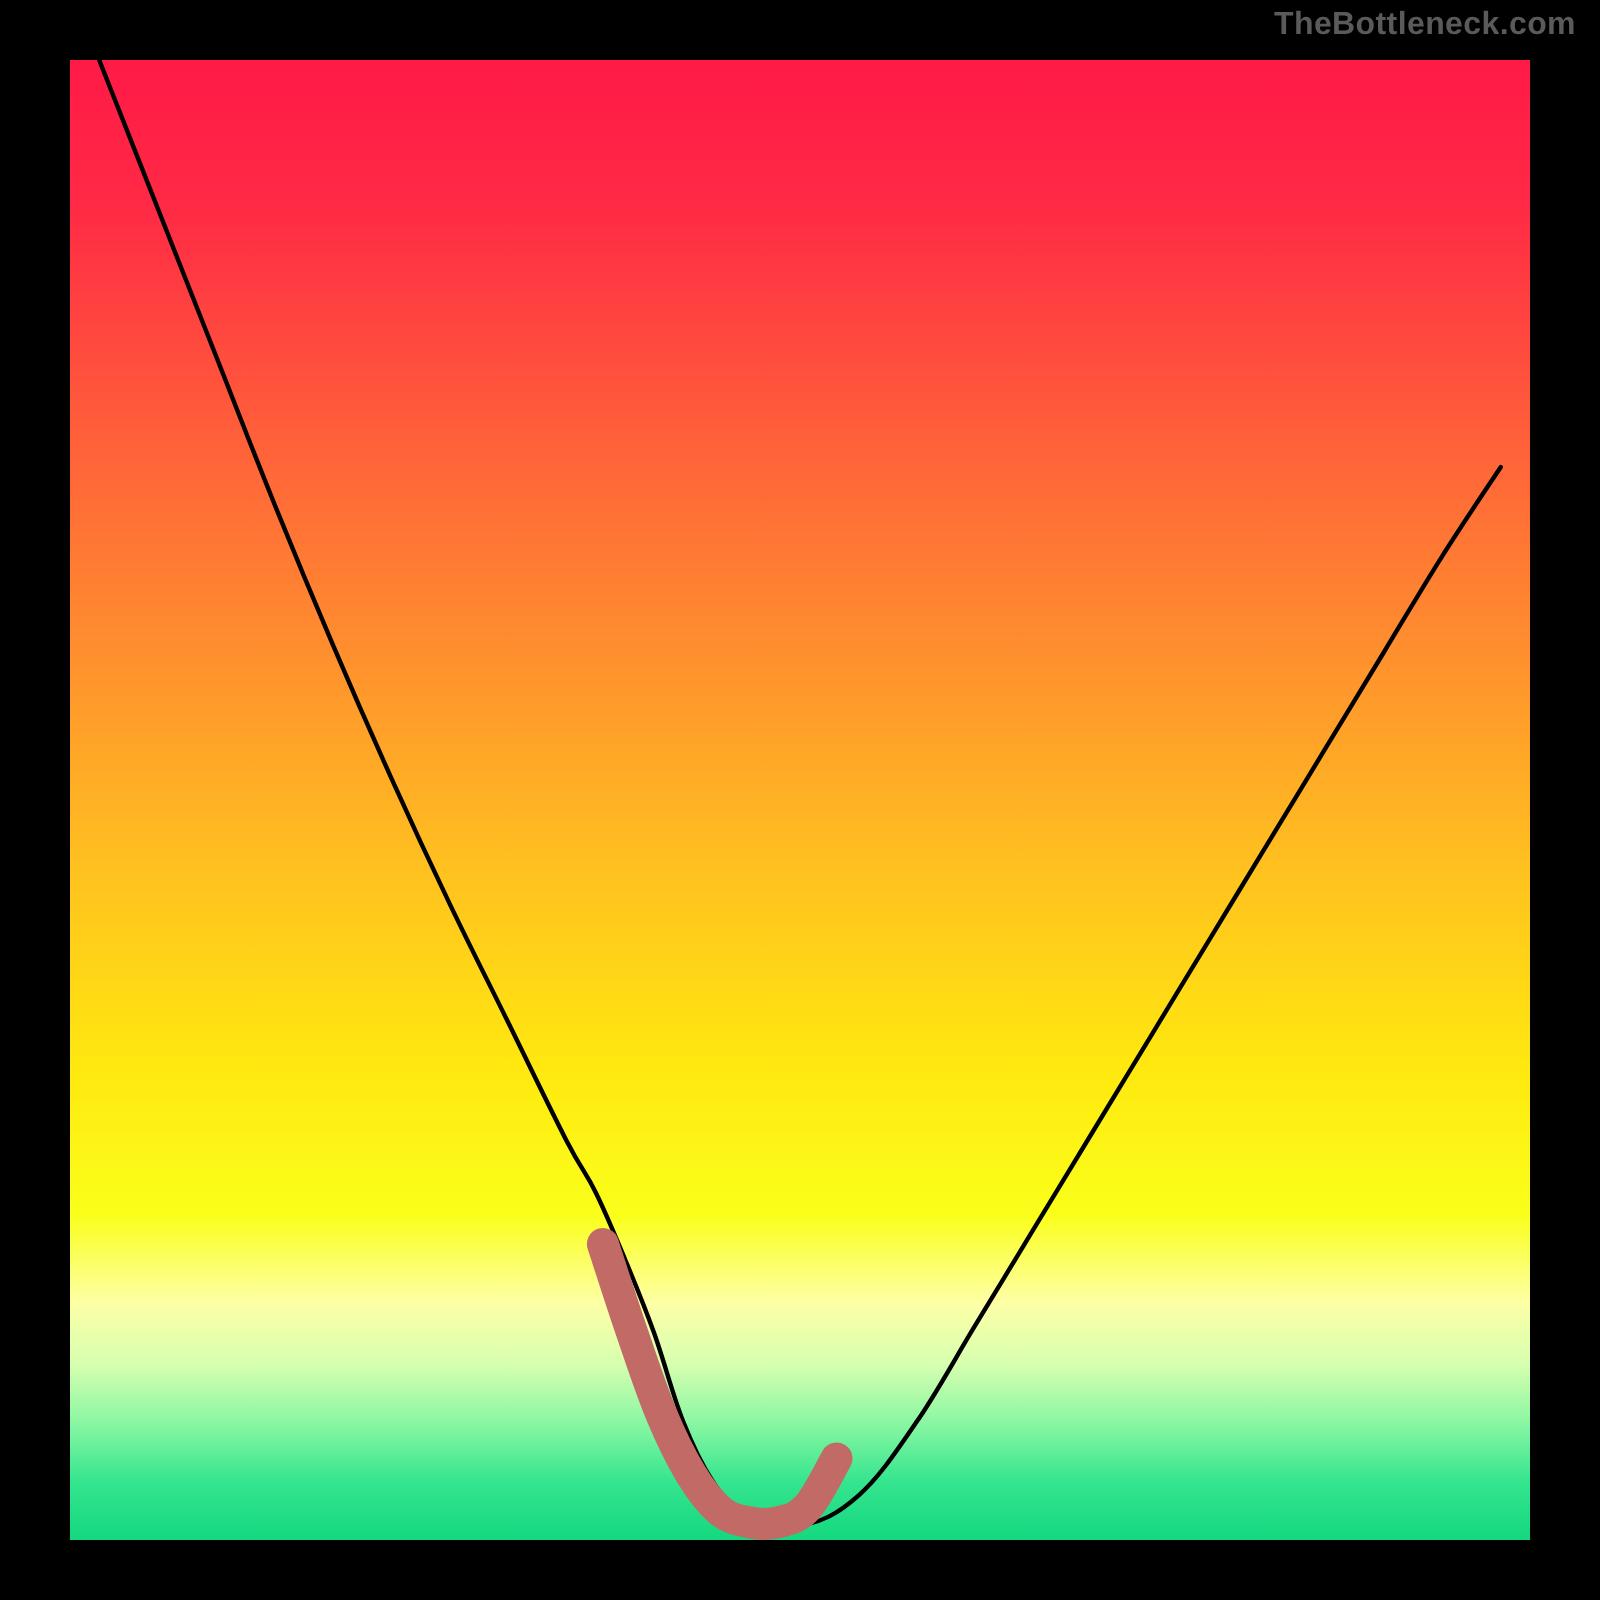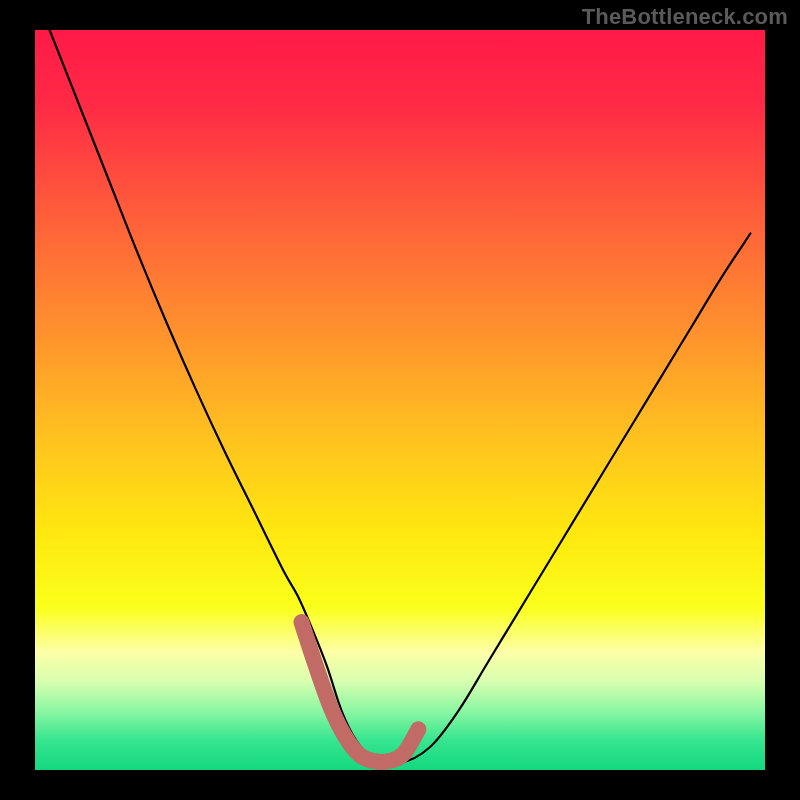--- a/index.html
+++ b/index.html
@@ -15,21 +15,21 @@
     position: relative;
     width: 800px;
     height: 800px;
     background: #000;
   }
   .watermark {
     position: absolute;
     top: 4px;
     right: 12px;
     color: #5a5a5a;
-    font-size: 22px;
+    font-size: 16px;
     font-weight: 600;
     letter-spacing: 0.2px;
     z-index: 5;
   }
   svg.plot {
     position: absolute;
     left: 0;
     top: 0;
   }
 </style>

